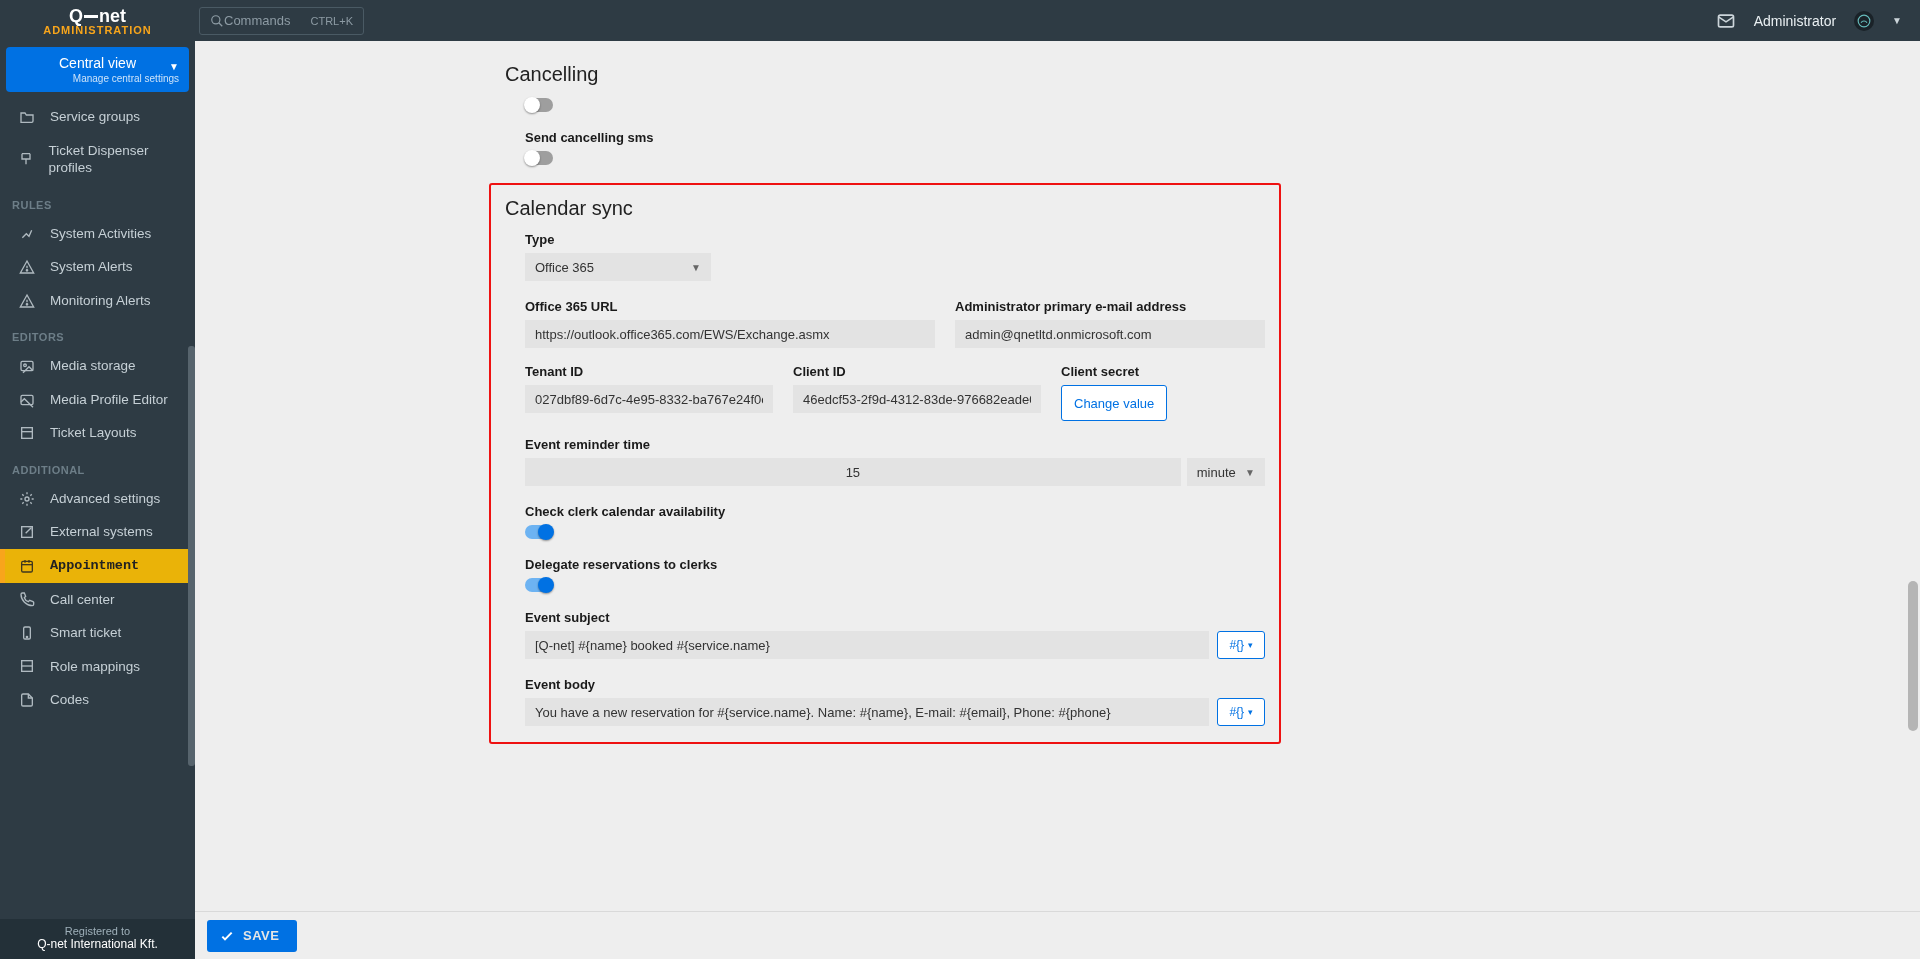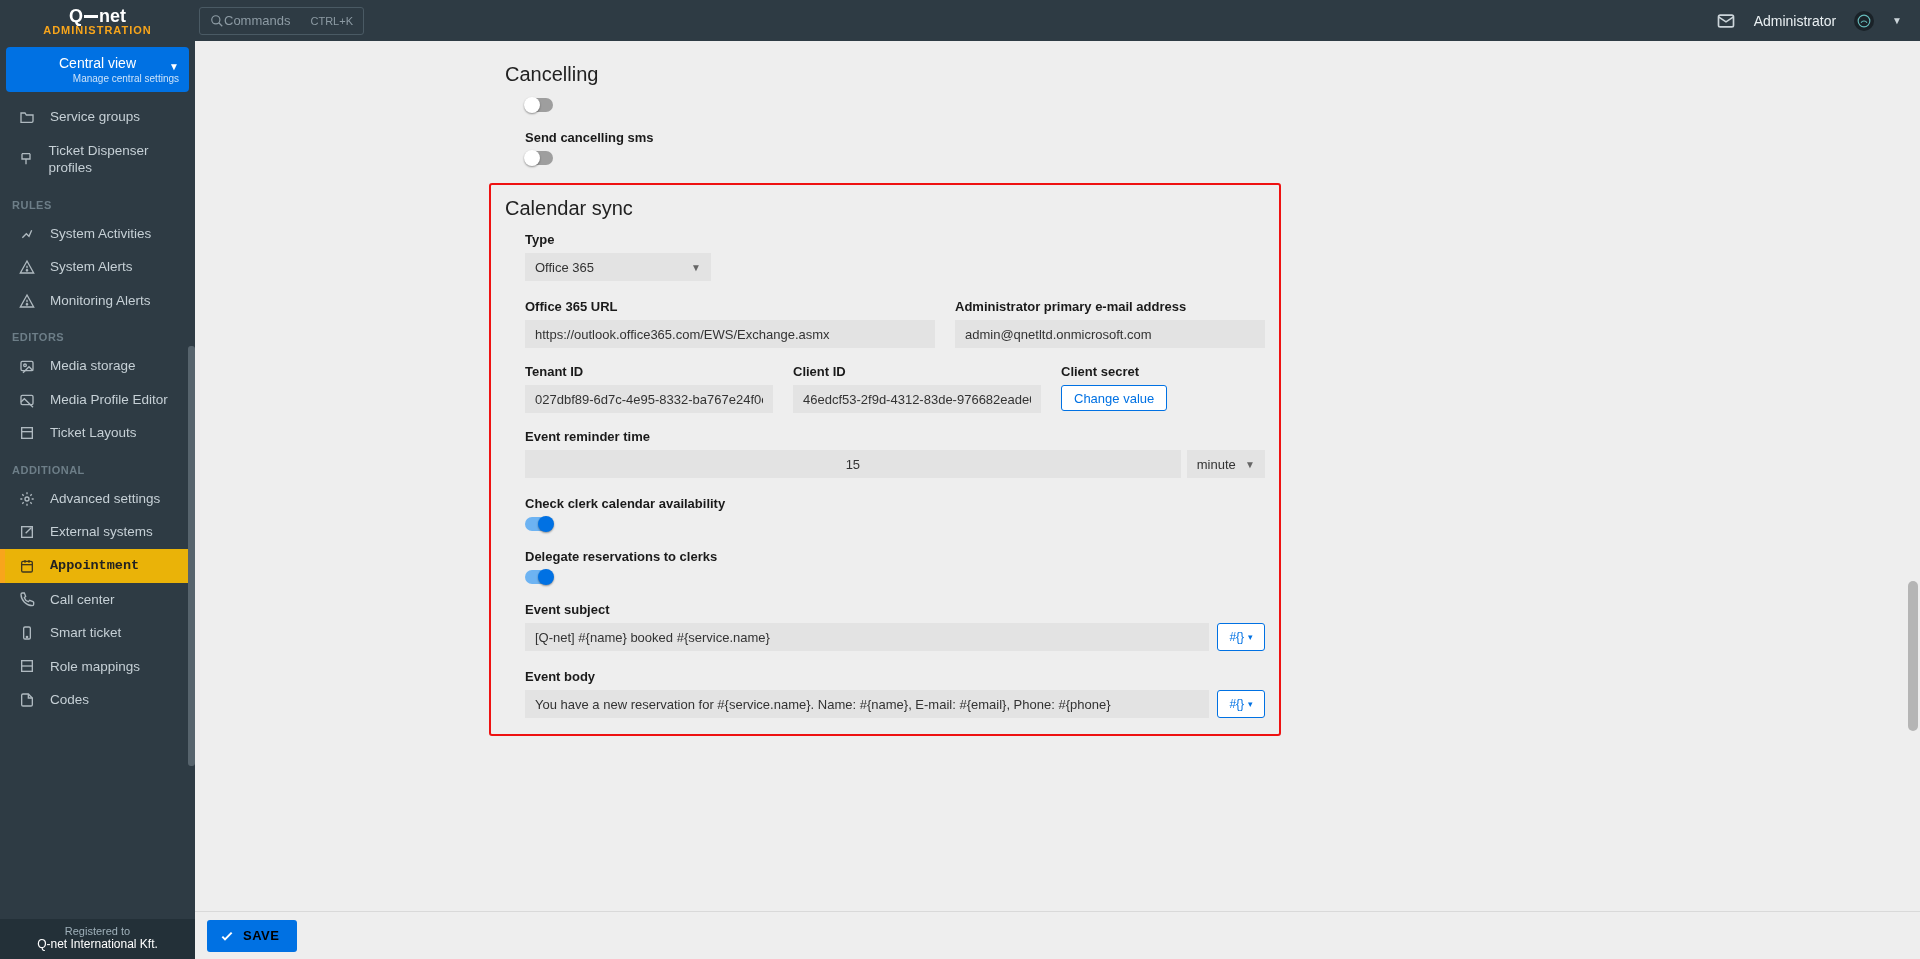--- a/index.html
+++ b/index.html
@@ -90,27 +90,27 @@
   .toggle.on { background:#6db3f2;}
   .toggle.on .knob { left:13px; background:#0071e3;}
   .redbox { border:2px solid #e11; border-radius:3px; padding: 8px 14px 12px 14px; margin-left:-16px; width: 792px;}
   .row { display:flex; gap:20px;}
   .col { flex:1; }
   input.txt, .txt {
     width:100%; height:28px; border:none; background:#e3e3e3; padding:0 10px; font-size:13px; color:#333;
   }
   .select { display:flex; align-items:center; justify-content:space-between; background:#e3e3e3; height:28px; padding:0 10px; font-size:13px; color:#333; cursor:pointer;}
   .num { width:92px; text-align:center;}
-  .btn-out { border:1px solid #0071e3; color:#0071e3; background:#fff; height:26px; border-radius:3px; padding:0 12px; font-size:13px; cursor:pointer;}
+  .btn-out { border:1px solid #0071e3; color:#0071e3; background:#fff; height:36px; border-radius:3px; padding:0 12px; font-size:13px; cursor:pointer;}
   .combo-row { display:flex; gap:8px; width: 740px;}
   .combo-row .txt { flex:1;}
   .picker { width:48px; border:1px solid #0071e3; border-radius:3px; display:flex; align-items:center; justify-content:center; gap:4px; color:#0071e3; font-size:12px; cursor:pointer; background:#fff;}
   
   .footer { position:absolute; left:0; right:0; bottom:0; height:48px; background:#eeeeee; border-top:1px solid #d9d9d9; display:flex; align-items:center; padding-left:12px;}
-  .btn-save { background:#0071e3; color:#000000; border:none; height:32px; border-radius:3px; padding:0 18px 0 12px; font-size:13px; font-weight:700; letter-spacing:0.5px; display:flex; align-items:center; gap:8px; cursor:pointer;}
+  .btn-save { background:#0071e3; color:#e5e5e5; border:none; height:32px; border-radius:3px; padding:0 18px 0 12px; font-size:13px; font-weight:700; letter-spacing:0.5px; display:flex; align-items:center; gap:8px; cursor:pointer;}
   .content-track { position:absolute; right:2px; top:0; bottom:48px; width:10px;}
   .content-thumb { position:absolute; right:0; width:10px; background:#b5b5b5; border-radius:5px;}
   svg { display:block;}
 </style>
 </head>
 <body>
 
 <div class="header">
   <div class="logo-area">
     <div class="logo-top">

